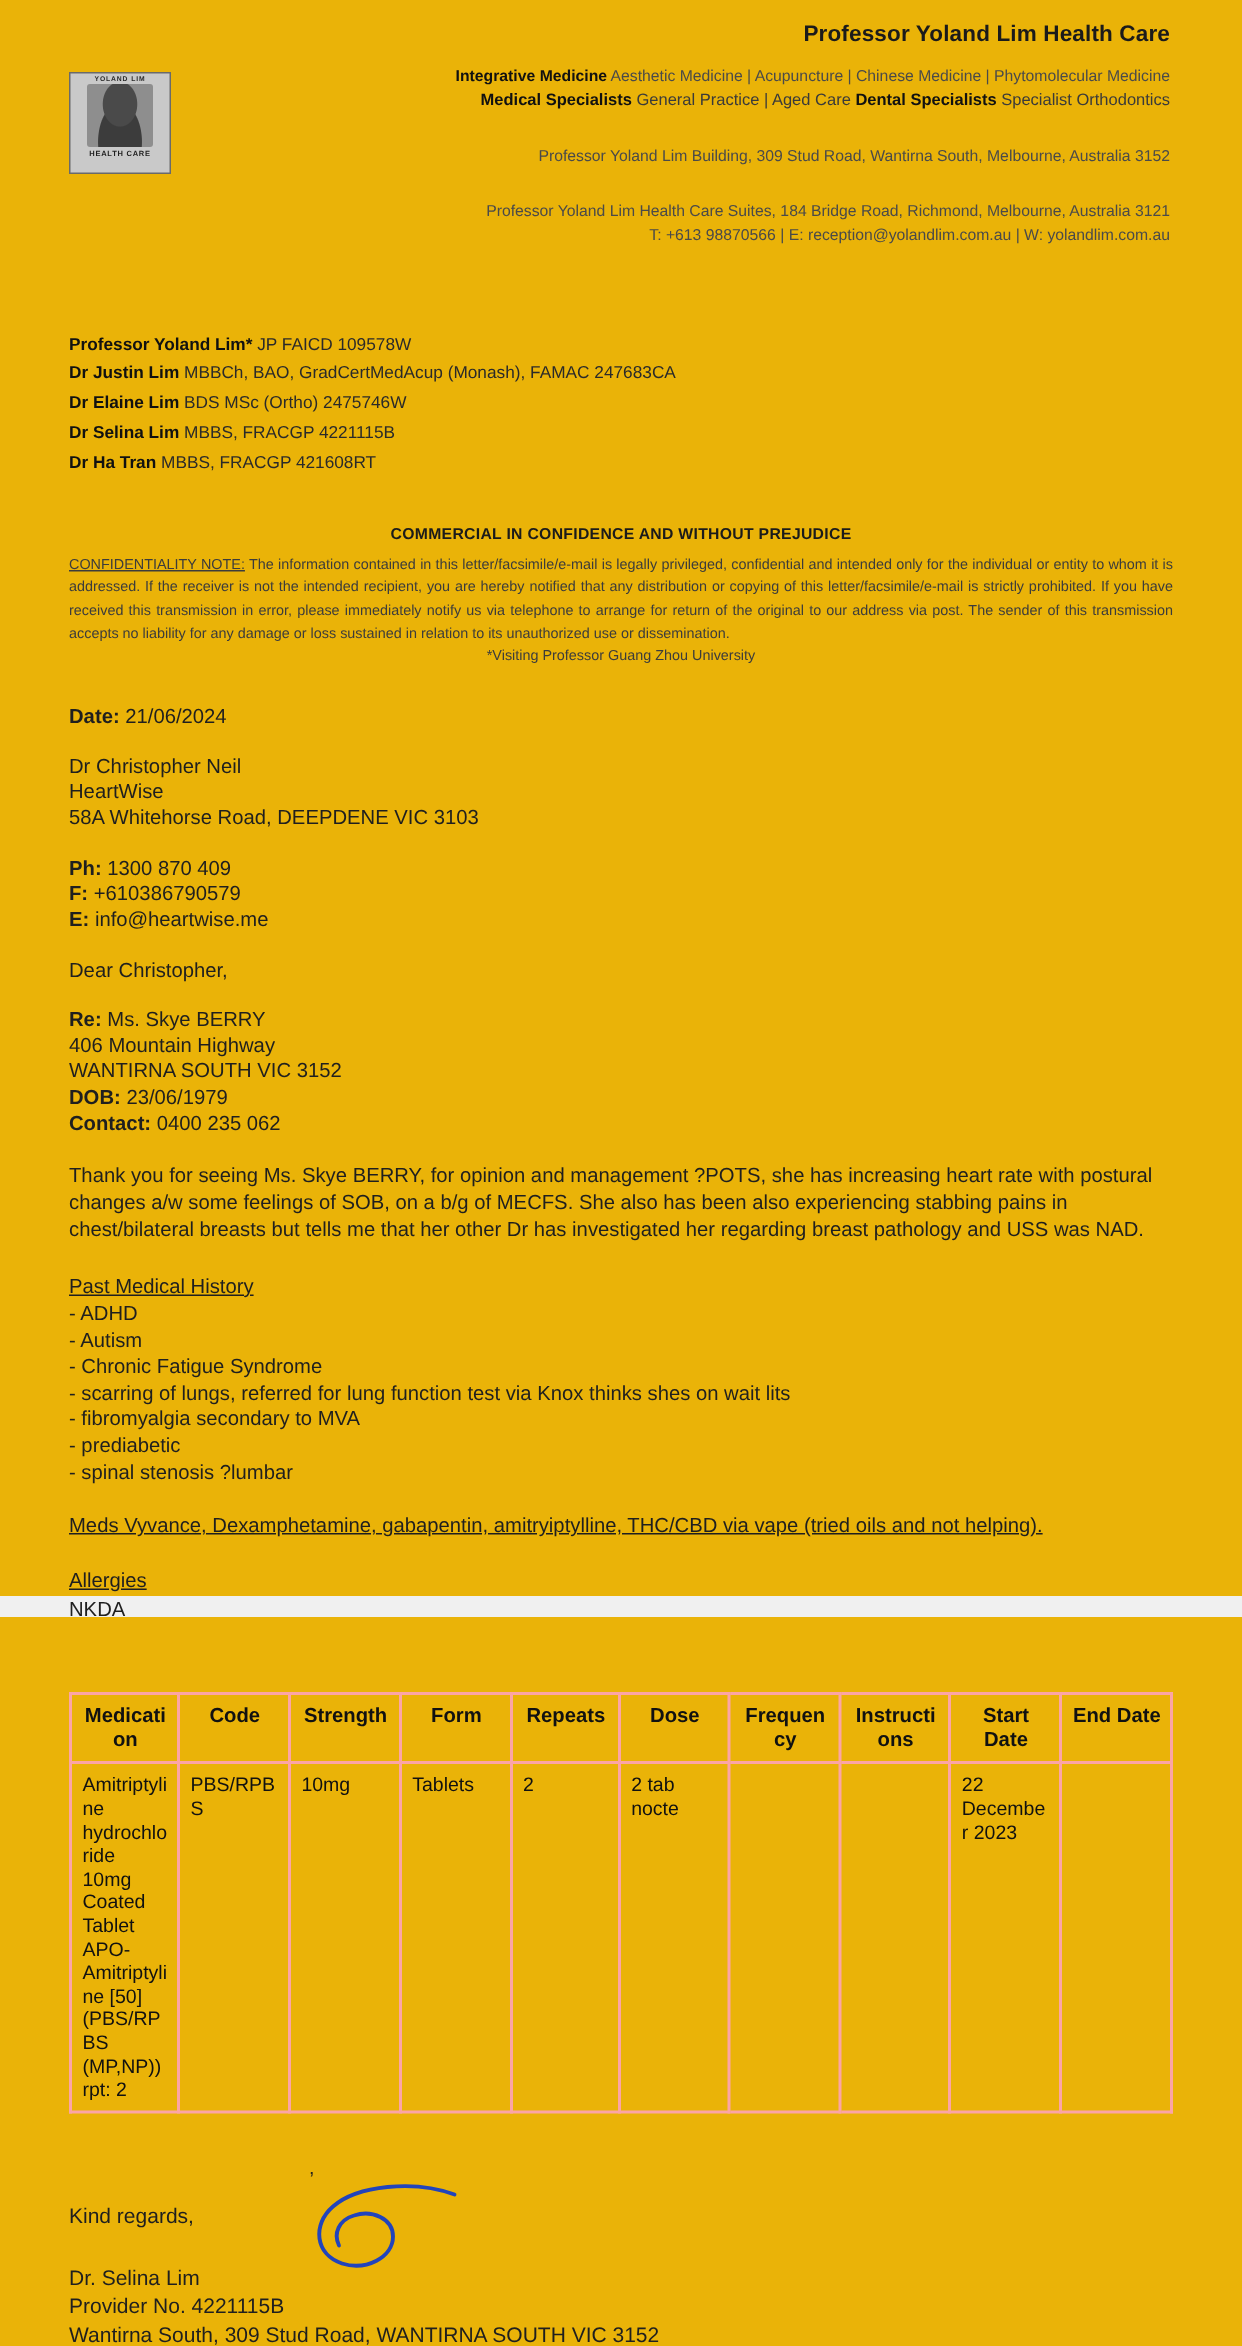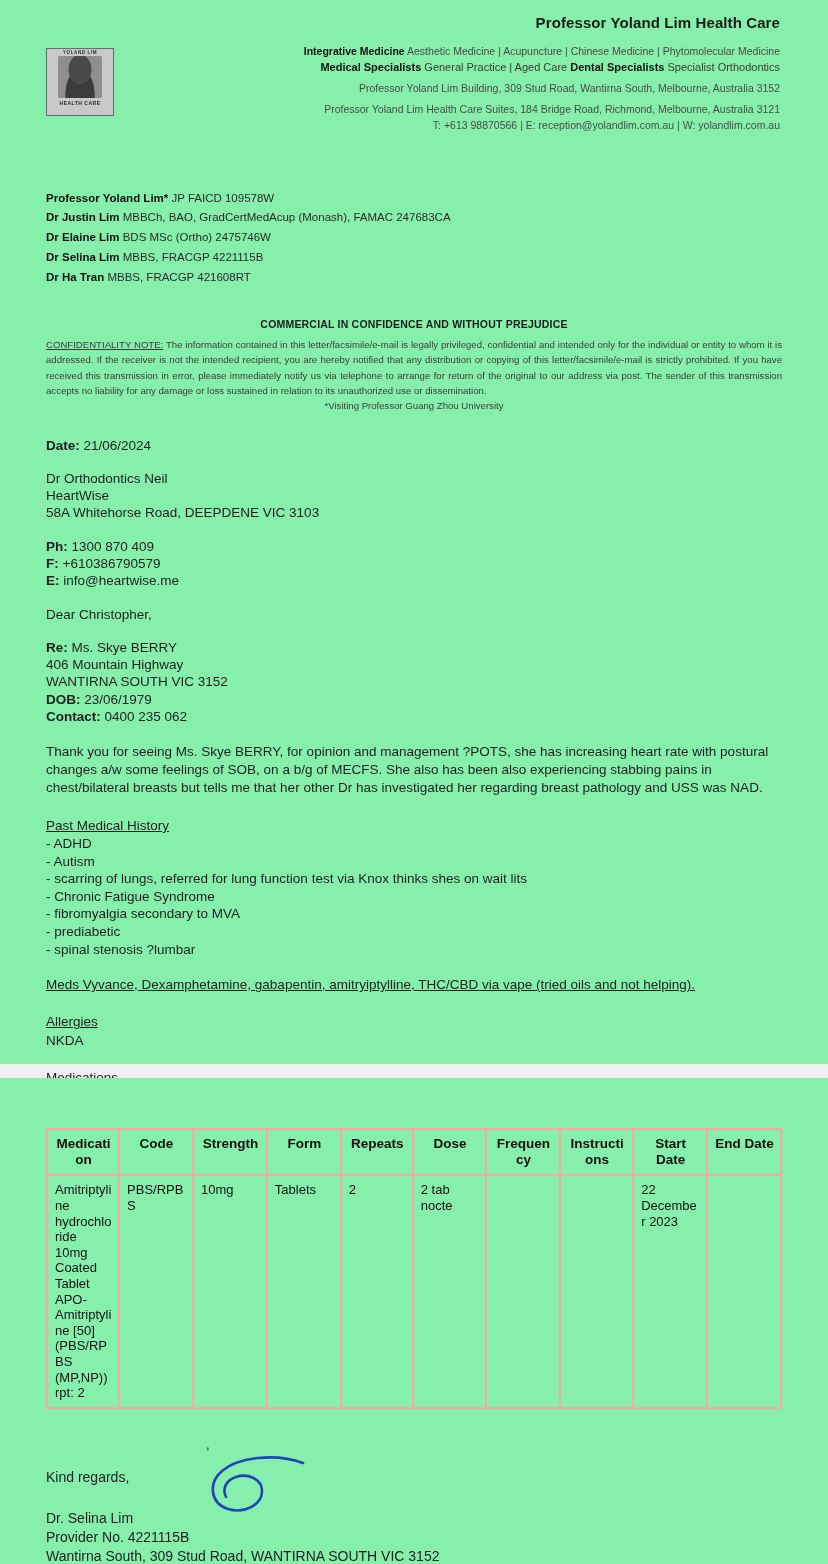--- a/index.html
+++ b/index.html
@@ -7,21 +7,21 @@
     padding: 0;
     background: #f0f0f0;
     font-family: "Liberation Sans", sans-serif;
   }
   body {
     width: 828px;
     min-height: 1564px;
     position: relative;
   }
   .page {
-    background: #86efac;
+    background: #eab308;
     width: 828px;
     box-sizing: border-box;
     padding: 0 46px;
     position: relative;
   }
   .page-1 {
     padding-top: 8px;
     padding-bottom: 22px;
     height: 1064px;
   }
@@ -50,21 +50,21 @@
   }
   .lh-line {
     text-align: right;
     font-size: 11px;
     color: #3a3a3a;
     line-height: 1.55;
     padding-right: 2px;
   }
   .lh-line .b { font-weight: bold; color: #111; }
   .lh-spaced { margin-top: 12px; font-size: 10.5px; color: #4a4a4a; }
-  .lh-spaced2 { margin-top: 4px; font-size: 10.5px; color: #4a4a4a; }
+  .lh-spaced2 { margin-top: 20px; font-size: 10.5px; color: #4a4a4a; }
   .lh-spaced3 { font-size: 10.5px; color: #4a4a4a; line-height: 1.7; }
 
   .logo {
     position: absolute;
     left: 0;
     top: 40px;
     width: 66px;
     height: 66px;
     border: 1px solid #6a6a6a;
     background: #c9c9c9;
@@ -278,21 +278,21 @@
   </div>
   <div class="conf-visiting">*Visiting Professor Guang Zhou University</div>
 
   <div class="body-block">
 
     <div class="blk">
       <b>Date:</b><span> 21/06/2024</span>
     </div>
 
     <div class="blk">
-      <div>Dr Orthodontics Neil</div>
+      <div>Dr Christopher Neil</div>
       <div>HeartWise</div>
       <div>58A Whitehorse Road, DEEPDENE VIC 3103</div>
     </div>
 
     <div class="blk">
       <div><b>Ph:</b><span> 1300 870 409</span></div>
       <div><b>F:</b><span> +610386790579</span></div>
       <div><b>E:</b><span> info@heartwise.me</span></div>
     </div>
 
@@ -305,22 +305,22 @@
       <div><b>DOB:</b><span> 23/06/1979</span></div>
       <div><b>Contact:</b><span> 0400 235 062</span></div>
     </div>
 
     <div class="para">Thank you for seeing Ms. Skye BERRY, for opinion and management ?POTS, she has increasing heart rate with postural changes a/w some feelings of SOB, on a b/g of MECFS.  She also has been also experiencing stabbing pains in chest/bilateral breasts but tells me that her other Dr has investigated her regarding breast pathology and USS was NAD.</div>
 
     <div class="uhead">Past Medical History</div>
     <div>
       <div class="list-line">- ADHD</div>
       <div class="list-line">- Autism</div>
+      <div class="list-line">- Chronic Fatigue Syndrome</div>
       <div class="list-line">- scarring of lungs, referred for lung function test via Knox thinks shes on wait lits</div>
-      <div class="list-line">- Chronic Fatigue Syndrome</div>
       <div class="list-line">- fibromyalgia secondary to MVA</div>
       <div class="list-line">- prediabetic</div>
       <div class="list-line">- spinal stenosis ?lumbar</div>
     </div>
 
     <div class="meds-line">Meds Vyvance, Dexamphetamine, gabapentin, amitryiptylline, THC/CBD via vape (tried oils and not helping).</div>
 
     <div class="uhead">Allergies</div>
     <div>NKDA</div>
 

